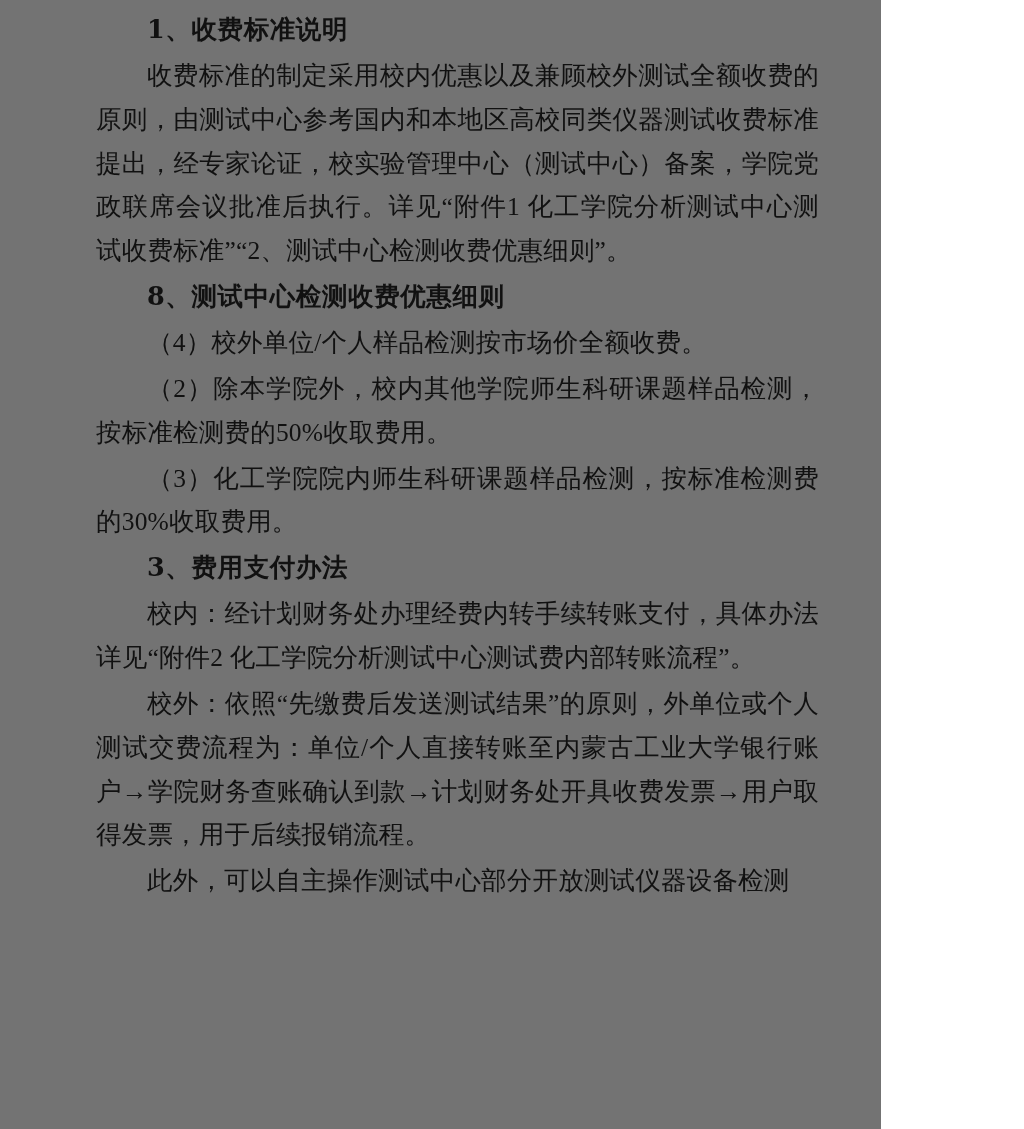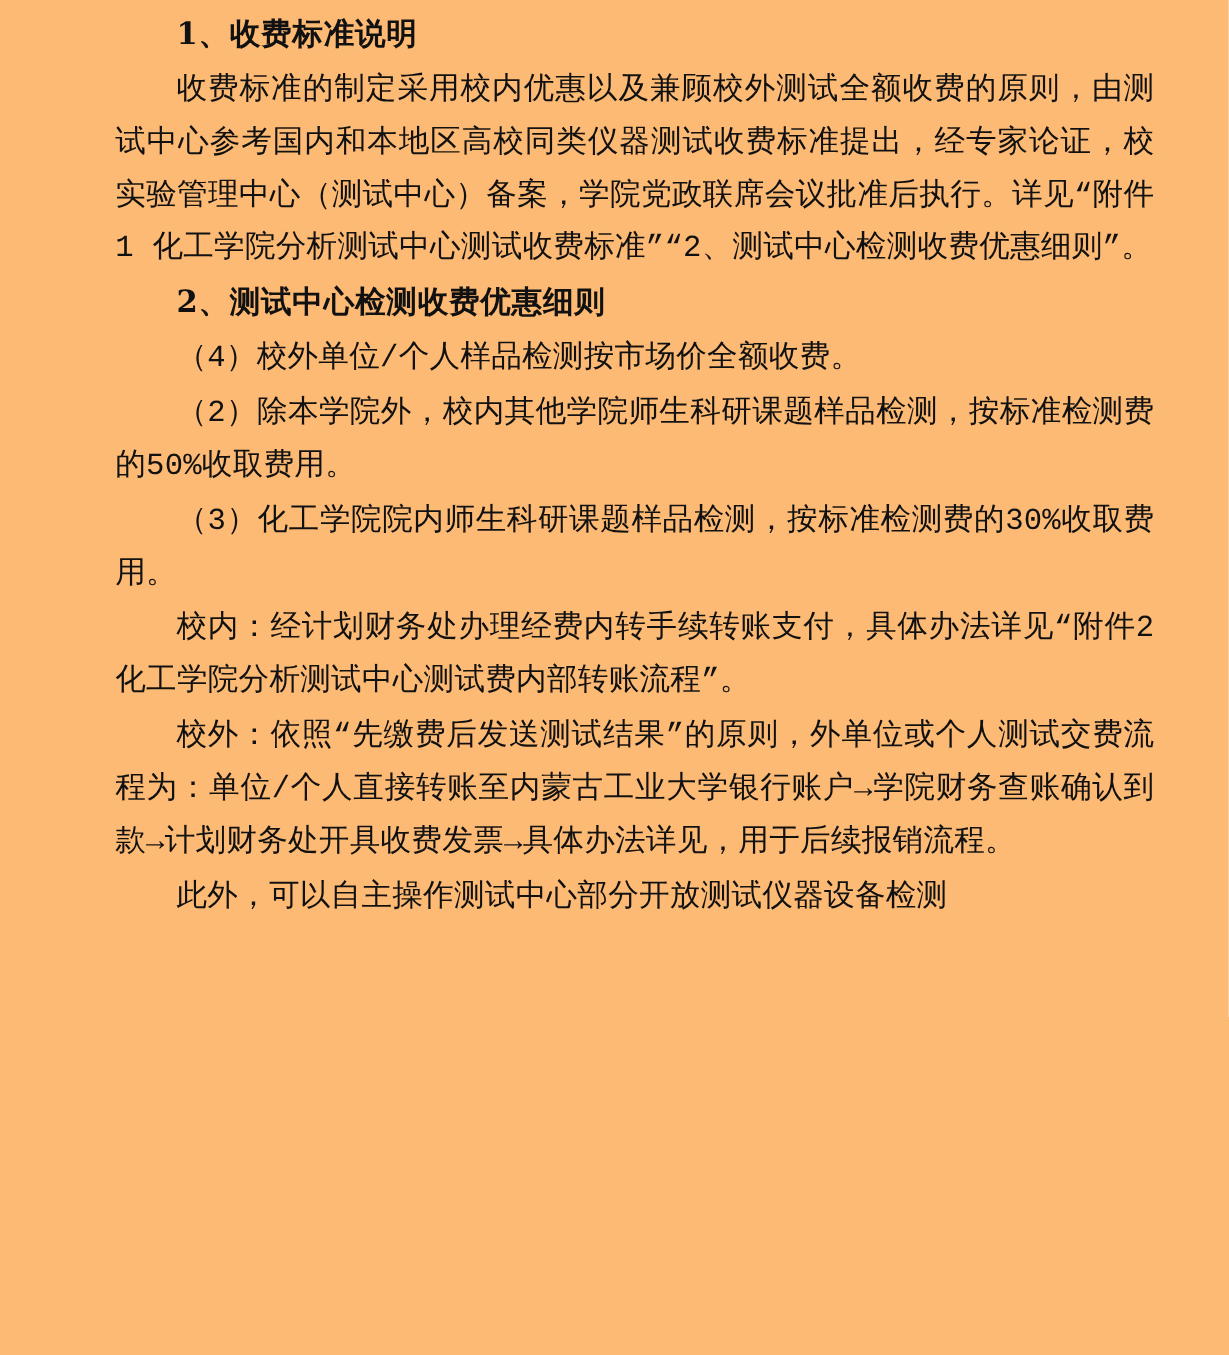--- a/index.html
+++ b/index.html
@@ -7,25 +7,25 @@
     padding: 0;
     background: #ffffff;
   }
   body {
     width: 1024px;
     min-height: 1129px;
     font-family: "DejaVu Serif", "Liberation Serif", serif;
     color: #111111;
   }
   .page {
-    width: 1024px;
+    width: 881px;
     min-height: 1129px;
     box-sizing: border-box;
     padding: 8px 62px 0 96px;
-    background: #fdba74;
+    background: #737373;
   }
   .doc-body {
     display: block;
   }
   .heading {
     font-size: 25.5px;
     font-weight: bold;
     line-height: 1.72;
     margin: 0 0 2px 0;
     text-indent: 2em;
@@ -33,34 +33,35 @@
     font-family: "DejaVu Serif", "Liberation Serif", serif;
   }
   .para {
     font-size: 25.5px;
     line-height: 1.72;
     margin: 0 0 2px 0;
     text-indent: 2em;
     text-align: justify;
     text-justify: inter-ideograph;
     letter-spacing: 0.2px;
-    font-family: Liberation Mono, monospace;
+    font-family: Liberation Serif, serif;
   }
   .para.last {
     margin-bottom: 0;
   }
 </style>
 </head>
 <body>
 
 <div class="page">
   <div class="doc-body" id="doc-body">
       <p class="heading">1、收费标准说明</p>
       <p class="para">收费标准的制定采用校内优惠以及兼顾校外测试全额收费的原则，由测试中心参考国内和本地区高校同类仪器测试收费标准提出，经专家论证，校实验管理中心（测试中心）备案，学院党政联席会议批准后执行。详见“附件1 化工学院分析测试中心测试收费标准”“2、测试中心检测收费优惠细则”。</p>
-      <p class="heading">2、测试中心检测收费优惠细则</p>
+      <p class="heading">8、测试中心检测收费优惠细则</p>
       <p class="para">（4）校外单位/个人样品检测按市场价全额收费。</p>
       <p class="para">（2）除本学院外，校内其他学院师生科研课题样品检测，按标准检测费的50%收取费用。</p>
       <p class="para">（3）化工学院院内师生科研课题样品检测，按标准检测费的30%收取费用。</p>
+      <p class="heading">3、费用支付办法</p>
       <p class="para">校内：经计划财务处办理经费内转手续转账支付，具体办法详见“附件2 化工学院分析测试中心测试费内部转账流程”。</p>
-      <p class="para">校外：依照“先缴费后发送测试结果”的原则，外单位或个人测试交费流程为：单位/个人直接转账至内蒙古工业大学银行账户→学院财务查账确认到款→计划财务处开具收费发票→具体办法详见，用于后续报销流程。</p>
+      <p class="para">校外：依照“先缴费后发送测试结果”的原则，外单位或个人测试交费流程为：单位/个人直接转账至内蒙古工业大学银行账户→学院财务查账确认到款→计划财务处开具收费发票→用户取得发票，用于后续报销流程。</p>
       <p class="para last">此外，可以自主操作测试中心部分开放测试仪器设备检测</p>
     </div>
 </div>
 
 </body></html>

